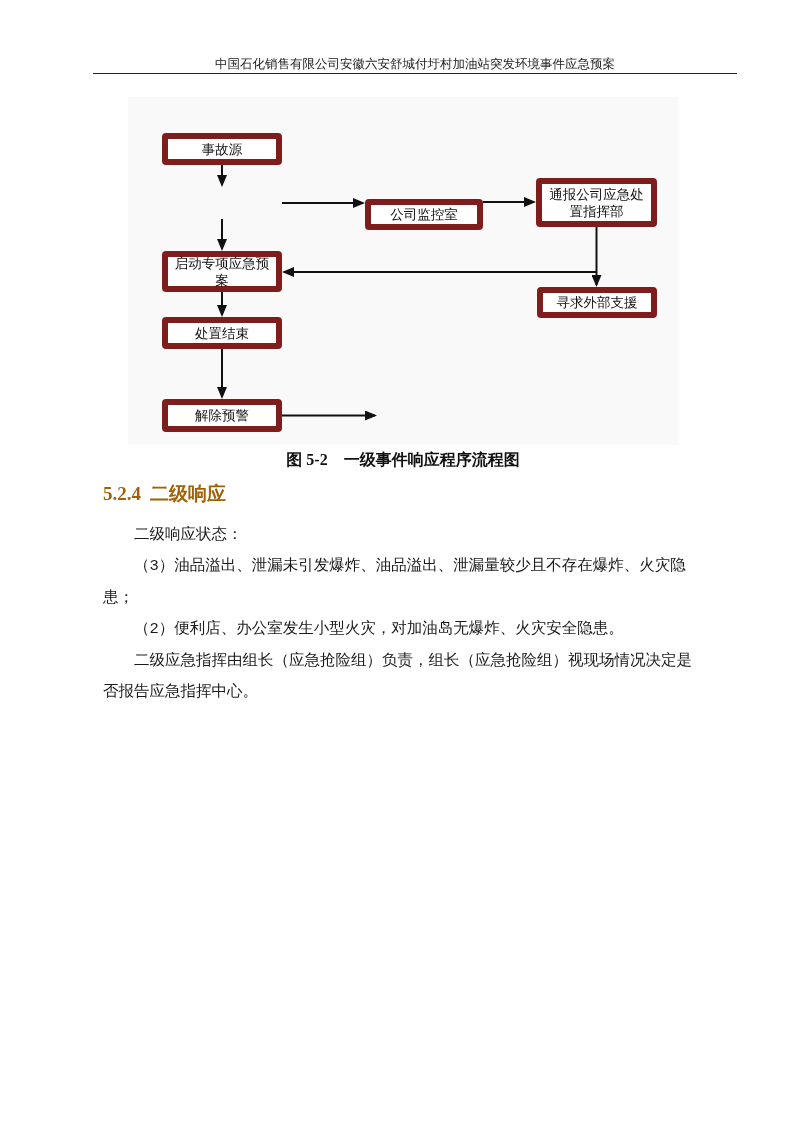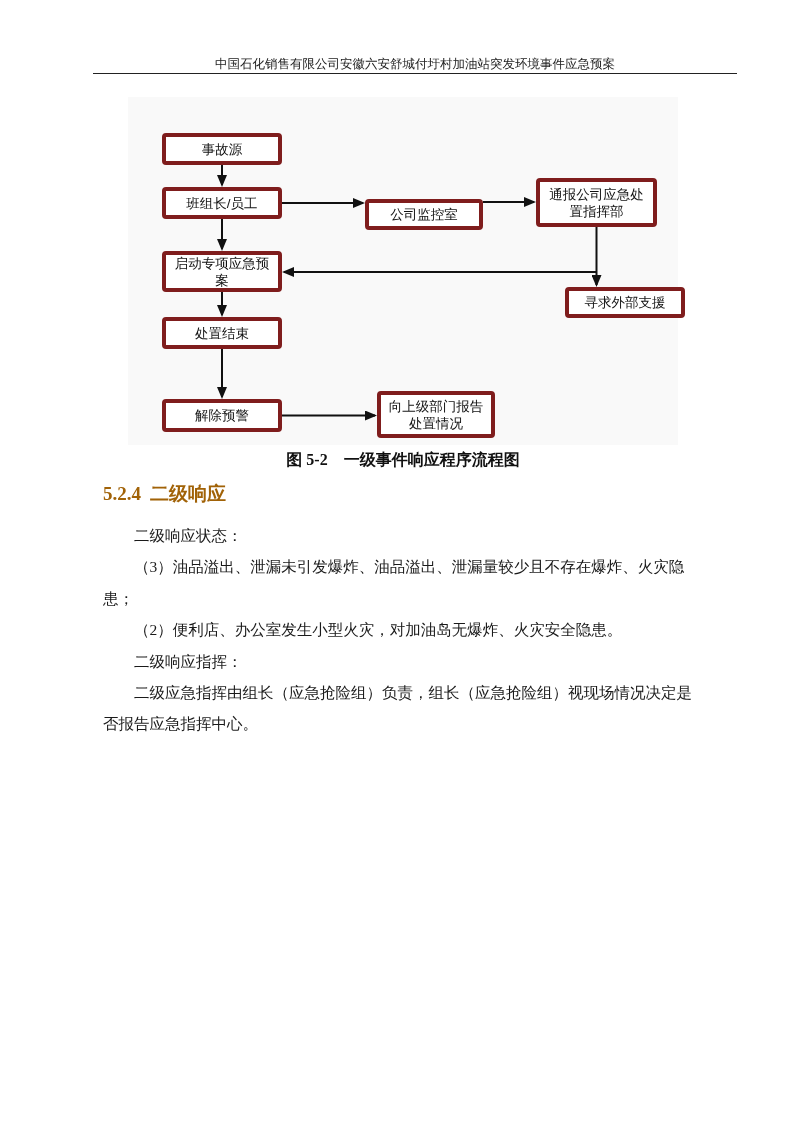--- a/index.html
+++ b/index.html
@@ -20,52 +20,52 @@
   }
 
   
   .flow-panel {
     position:absolute; left:128px; top:97px; width:550px; height:348px;
     background:#f9f9f9;
   }
   .flow-arrows { position:absolute; left:0; top:0; width:550px; height:348px; }
   .flow-node {
     position:absolute; box-sizing:border-box;
-    background:#ffffff; border:4px solid #7f1d1d; border-radius:4px;
+    background:#ffffff; border:6px solid #7f1d1d; border-radius:4px;
     display:flex; align-items:center; justify-content:center;
     text-align:center; padding:1px 3px;
     font-family:"Liberation Sans","DejaVu Sans",sans-serif;
     font-size:13.5px; line-height:17px; color:#111;
   }
   .n0 { left:34px;  top:36px;  width:120px; height:32px; }
   .n1 { left:34px;  top:90px;  width:120px; height:32px; }
   .n2 { left:237px; top:90px;  width:118px; height:31px;margin-top:12px; }
   .n3 { left:408px; top:81px;  width:121px; height:49px; }
   .n4 { left:34px;  top:154px; width:120px; height:41px; }
-  .n5 { left:409px; top:190px; width:120px; height:31px;margin-left:28px; }
+  .n5 { left:409px; top:190px; width:120px; height:31px; }
   .n6 { left:34px;  top:220px; width:120px; height:32px; }
   .n7 { left:34px;  top:302px; width:120px; height:33px; }
   .n8 { left:249px; top:294px; width:118px; height:47px; }
 
   .figure-caption {
     position:absolute; top:450px; left:128px; width:550px;
     text-align:center; font-weight:bold; font-size:16px; color:#111;
   }
 
   .section-heading {
     position:absolute; top:481px; left:103px;
     font-weight:bold; font-size:19px; color:#a16207; white-space:nowrap;
   }
   .section-heading .sec-title { margin-left:9px; }
 
   .body-text {
     position:absolute; top:520px; left:103px; width:596px;
     font-size:15.5px; line-height:31.4px; color:#1a1a1a;
   }
-  .body-text p { margin:0; text-indent:2em; }
+  .body-text p { margin:0; text-indent:2em;font-family:Liberation Mono, monospace; }
 
   .page-number {
     position:absolute; top:1029px; left:93px; width:644px;
     text-align:center; font-size:16px; color:#701a75;
   }
 </style>
 </head>
 <body>
 
 <div class="page">
@@ -86,39 +86,36 @@
       <path d="M355 105 H406" stroke="#111" stroke-width="2" fill="none" marker-end="url(#ah)"></path>
       <path d="M94 122 V152" stroke="#111" stroke-width="2" fill="none" marker-end="url(#ah)"></path>
       <path d="M468.5 130 V188" stroke="#111" stroke-width="2" fill="none" marker-end="url(#ah)"></path>
       <path d="M468.5 175 H156" stroke="#111" stroke-width="2" fill="none" marker-end="url(#ah)"></path>
       <path d="M94 195 V218" stroke="#111" stroke-width="2" fill="none" marker-end="url(#ah)"></path>
       <path d="M94 252 V300" stroke="#111" stroke-width="2" fill="none" marker-end="url(#ah)"></path>
       <path d="M154 318.5 H247" stroke="#111" stroke-width="2" fill="none" marker-end="url(#ah)"></path>
     </svg>
 
     <div class="flow-node n0">事故源</div>
-    <div class="flow-node n1">班组长/员工</div>
     <div class="flow-node n2">公司监控室</div>
     <div class="flow-node n3">通报公司应急处置指挥部</div>
     <div class="flow-node n4">启动专项应急预案</div>
     <div class="flow-node n5">寻求外部支援</div>
     <div class="flow-node n6">处置结束</div>
     <div class="flow-node n7">解除预警</div>
-    <div class="flow-node n8">向上级部门报告处置情况</div>
   </div>
 
   <div class="figure-caption">图 5-2　一级事件响应程序流程图</div>
 
   <div class="section-heading">
     <span class="sec-number">5.2.4</span><span class="sec-title">二级响应</span>
   </div>
 
   <div class="body-text">
     <p>二级响应状态：</p>
     <p>（3）油品溢出、泄漏未引发爆炸、油品溢出、泄漏量较少且不存在爆炸、火灾隐患；</p>
     <p>（2）便利店、办公室发生小型火灾，对加油岛无爆炸、火灾安全隐患。</p>
-    <p>二级响应指挥：</p>
     <p>二级应急指挥由组长（应急抢险组）负责，组长（应急抢险组）视现场情况决定是否报告应急指挥中心。</p>
   </div>
 
   <div class="page-number">17</div>
 
 </div>
 
 </body></html>

